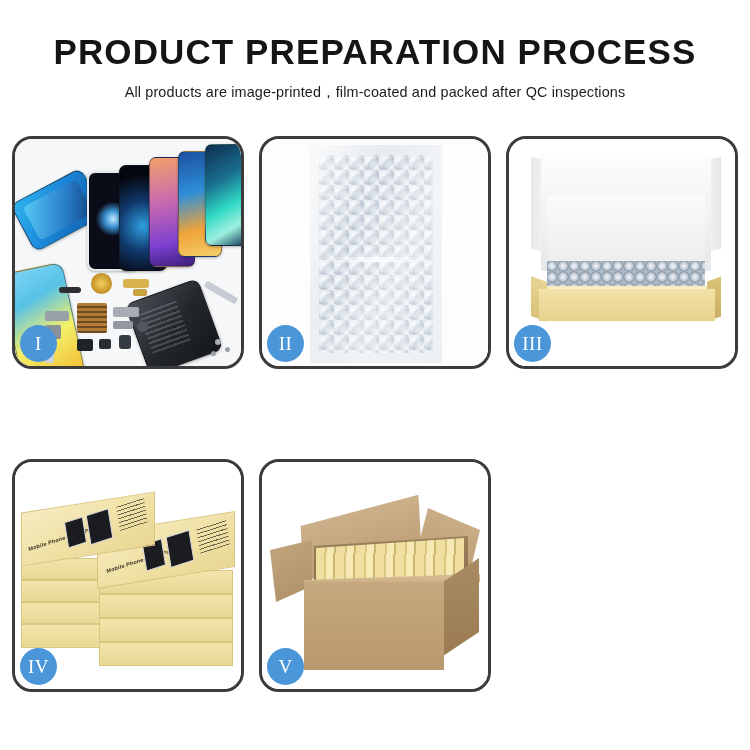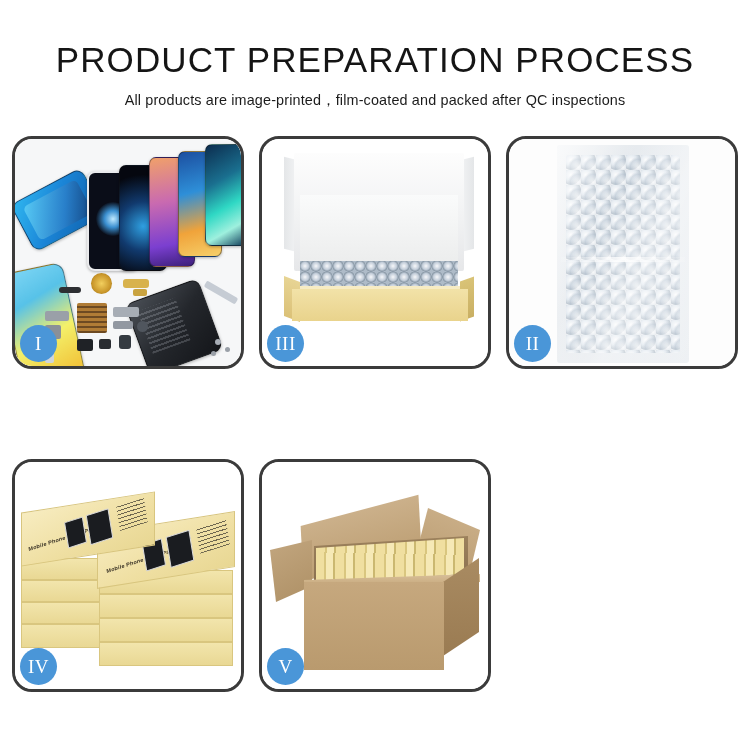--- a/index.html
+++ b/index.html
@@ -17,25 +17,25 @@
 
   
   .header {
     width: 750px;
     padding-top: 34px;
     text-align: center;
   }
   .page-title {
     font-family: "Liberation Sans", sans-serif;
     font-size: 35px;
-    font-weight: 400;
+    font-weight: 700;
     letter-spacing: 1.1px;
     color: #151515;
     line-height: 1.05;
-    margin: 8px;
+    margin: 0;
     white-space: nowrap;
   }
   .page-subtitle {
     font-family: "Liberation Sans", sans-serif;
     font-size: 14.4px;
     font-weight: 400;
     color: #1b1b1b;
     letter-spacing: 0.15px;
     margin: 12px 0 0 0;
     white-space: nowrap;
@@ -412,44 +412,44 @@
       <div class="p1-part pt-tweez"></div>
       <div class="p1-part pt-screw1"></div>
       <div class="p1-part pt-screw2"></div>
       <div class="p1-part pt-screw3"></div>
     </div>
     <div class="badge">I</div>
   </div>
 
   <div class="panel">
     <div class="panel-stage">
+      <div class="p2-bg"></div>
+      <div class="p2-sheet"></div>
+      <div class="p2-bubbles"></div>
+      <div class="p2-bubbles2"></div>
+      <div class="p2-fold"></div>
+      <div class="p2-sheen"></div>
+    </div>
+    <div class="badge">II</div>
+  </div>
+
+  <div class="panel">
+    <div class="panel-stage">
       <div class="p3-bg"></div>
       <div class="p3-lid-l"></div>
       <div class="p3-lid-r"></div>
       <div class="p3-lid"></div>
       <div class="p3-inner-wall"></div>
       <div class="p3-bubble-tray"></div>
       <div class="p3-edge-top"></div>
       <div class="p3-flap-l"></div>
       <div class="p3-flap-r"></div>
       <div class="p3-front"></div>
     </div>
     <div class="badge">III</div>
-  </div>
-
-  <div class="panel">
-    <div class="panel-stage">
-      <div class="p2-bg"></div>
-      <div class="p2-sheet"></div>
-      <div class="p2-bubbles"></div>
-      <div class="p2-bubbles2"></div>
-      <div class="p2-fold"></div>
-      <div class="p2-sheen"></div>
-    </div>
-    <div class="badge">II</div>
   </div>
 
   <div class="panel">
     <div class="panel-stage">
       <div class="p4-bg"></div>
 
       <div class="p4-box" style="left:6px; top:96px; width:112px; height:20px;"></div>
       <div class="p4-box" style="left:6px; top:118px; width:112px; height:20px;"></div>
       <div class="p4-box" style="left:6px; top:140px; width:112px; height:20px;"></div>
       <div class="p4-box" style="left:6px; top:162px; width:112px; height:22px;"></div>

